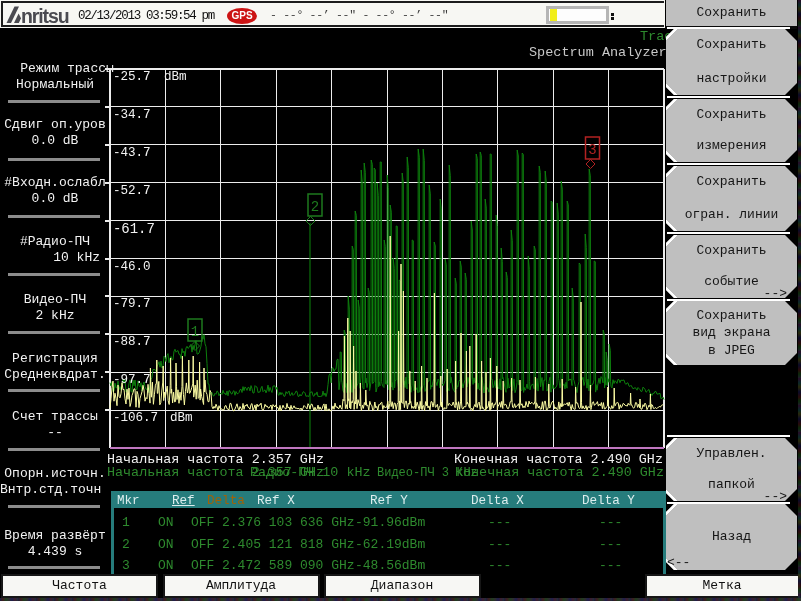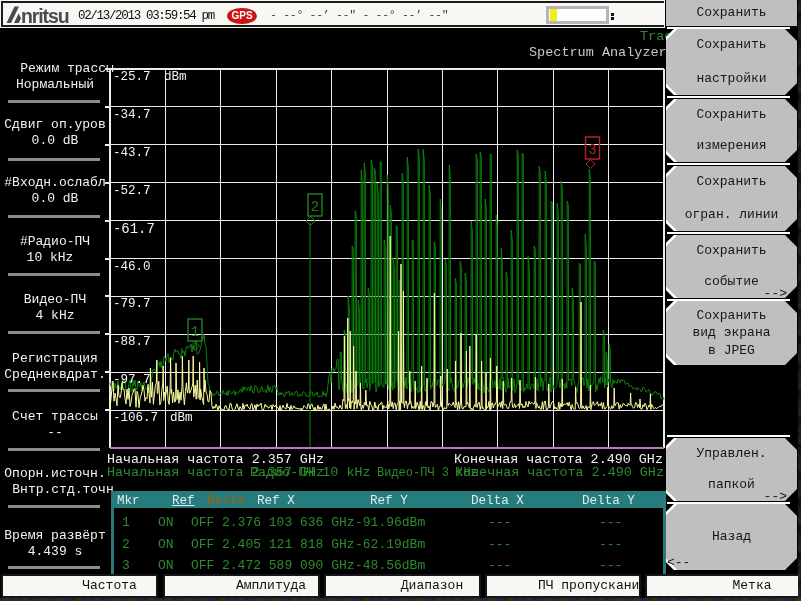--- a/index.html
+++ b/index.html
@@ -7,21 +7,21 @@
 .t{position:absolute;font:13px/14px "Liberation Mono",monospace;color:#f2f2f2;white-space:pre;}
 .g{color:#2e8a2e;}
 .sep{position:absolute;left:8px;width:92px;height:3px;background:#8c8c8c;}
 .btn{position:absolute;left:666px;width:131px;background:#bfbfbf;
  clip-path:polygon(8px 0,119px 0,131px 12px,131px calc(100% - 12px),119px 100%,8px 100%,0 calc(100% - 8px),0 8px);
  background-image:
   linear-gradient(135deg,#fff 0 8px,transparent 8px),
   linear-gradient(45deg,#fff 0 8px,transparent 8px);}
 .btxt{position:absolute;left:0;width:131px;text-align:center;font:13px/14px "Liberation Mono",monospace;color:#161616;white-space:pre;}
 .gapline{position:absolute;left:667px;width:123px;height:2px;background:#fff;}
-.bb{position:absolute;top:574px;height:24px;background:#f7f7f4;border:2px solid #161616;box-sizing:border-box;padding-left:30px;}
+.bb{position:absolute;top:574px;height:24px;background:#f7f7f4;border:2px solid #161616;box-sizing:border-box;}
 .bbt{position:absolute;width:100%;text-align:center;top:3px;font:13px/14px "Liberation Mono",monospace;color:#111;}
 
 </style></head><body>
 <div id="scr">
 <div style="position:absolute;left:0;top:0;width:665px;height:28px;background:#f7f7f3;"></div>
 <div style="position:absolute;left:1px;top:1px;width:663px;height:26px;border:2px solid #1c1c1c;border-right:none;box-sizing:border-box;"></div>
 <div class="t" style="left:6px;top:4px;height:30px;"><svg width="68" height="21" viewBox="0 0 68 21">
         <g fill="#4a4a50">
           <path d="M0.5 19 L8.5 2.5 L13 2.5 L5 19 Z"></path>
           <path d="M8 19 L12.6 9.5 L15 14.3 L12.8 19 Z"></path>
@@ -38,29 +38,29 @@
 <div style="position:absolute;left:611px;top:17px;width:3px;height:3px;background:#111;"></div>
 <div class="t g" style="left:640px;top:30px;font-size:13.5px;">Trace B</div>
 <div class="t" style="left:529px;top:46px;font-size:13.5px;color:#c8c8c8;">Spectrum Analyzer</div>
 <div class="t" style="left:0px;top:62px;width:110px;text-align:center;padding-left:12px;">Режим трассы</div>
 <div class="t" style="left:0px;top:78px;width:110px;text-align:center;">Нормальный</div>
 <div class="t" style="left:0px;top:118px;width:110px;text-align:center;">Сдвиг оп.уров</div>
 <div class="t" style="left:0px;top:134px;width:110px;text-align:center;">0.0 dB</div>
 <div class="t" style="left:0px;top:175.5px;width:110px;text-align:center;">#Входн.ослабл</div>
 <div class="t" style="left:0px;top:191.5px;width:110px;text-align:center;">0.0 dB</div>
 <div class="t" style="left:0px;top:235px;width:110px;text-align:center;">#Радио-ПЧ</div>
-<div class="t" style="left:0px;top:251px;width:100px;text-align:center;">10 kHz</div>
+<div class="t" style="left:0px;top:251px;width:100px;text-align:right;">10 kHz</div>
 <div class="t" style="left:0px;top:293px;width:110px;text-align:center;">Видео-ПЧ</div>
-<div class="t" style="left:0px;top:309px;width:110px;text-align:center;">4 kHz</div>
+<div class="t" style="left:0px;top:309px;width:110px;text-align:center;">2 kHz</div>
 <div class="t" style="left:0px;top:351.5px;width:110px;text-align:center;">Регистрация</div>
 <div class="t" style="left:0px;top:367.5px;width:110px;text-align:center;">Среднеквдрат.</div>
 <div class="t" style="left:0px;top:410px;width:110px;text-align:center;">Счет трассы</div>
 <div class="t" style="left:0px;top:426px;width:110px;text-align:center;">--</div>
 <div class="t" style="left:0px;top:467px;width:110px;text-align:center;">Опорн.источн.</div>
-<div class="t" style="left:0px;top:483px;width:110px;text-align:center;padding-left:8px;">Внтр.стд.точн</div>
+<div class="t" style="left:0px;top:483px;width:110px;text-align:left;">Внтр.стд.точн</div>
 <div class="t" style="left:0px;top:528.5px;width:110px;text-align:center;">Время развёрт</div>
 <div class="t" style="left:0px;top:544.5px;width:110px;text-align:center;">4.439 s</div>
 <div class="sep" style="top:100px"></div>
 <div class="sep" style="top:157.5px"></div>
 <div class="sep" style="top:215px"></div>
 <div class="sep" style="top:273px"></div>
 <div class="sep" style="top:330.5px"></div>
 <div class="sep" style="top:389px"></div>
 <div class="sep" style="top:447.5px"></div>
 <div class="sep" style="top:505px"></div>
@@ -203,20 +203,17 @@
 <div class="gapline" style="top:501.5px"></div>
 <div class="bb" style="left:1px;width:157px;">
       <div class="bbt">Частота</div>
     </div>
 <div class="bb" style="left:162.5px;width:157px;">
       <div class="bbt">Амплитуда</div>
     </div>
 <div class="bb" style="left:323.5px;width:157px;">
       <div class="bbt">Диапазон</div>
     </div>
-<div class="bb" style="left:484.5px;width:156px;">
-      <div class="bbt">ПЧ пропускания</div>
-    </div>
 <div class="bb" style="left:644.5px;width:155px;">
       <div class="bbt">Метка</div>
     </div>
 <div style="position:absolute;left:798px;top:0;width:3px;height:601px;background:repeating-linear-gradient(180deg,#414,#144 5px,#441 9px,#114 14px,#411 19px,#141 23px,#334 27px);opacity:.6;"></div>
 <div style="position:absolute;left:0;top:598px;width:801px;height:3px;background:repeating-linear-gradient(90deg,#224,#422 3px,#242 6px,#333 9px,#225 12px,#423 15px,#234 18px);opacity:0.9;"></div>
 </div>
 </body></html>

